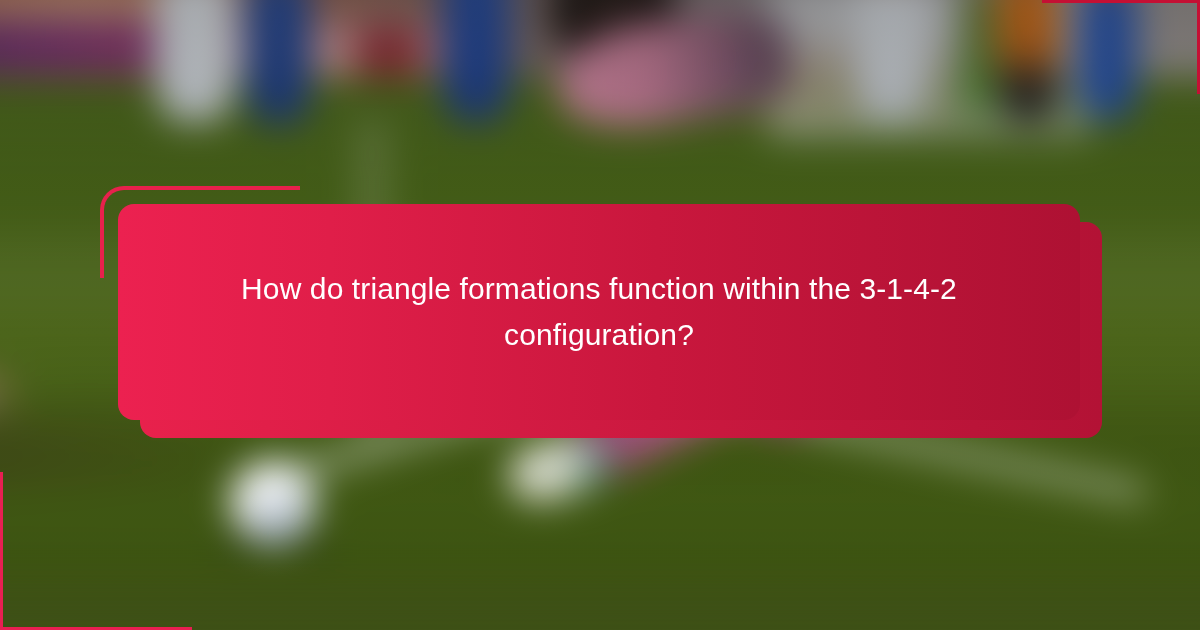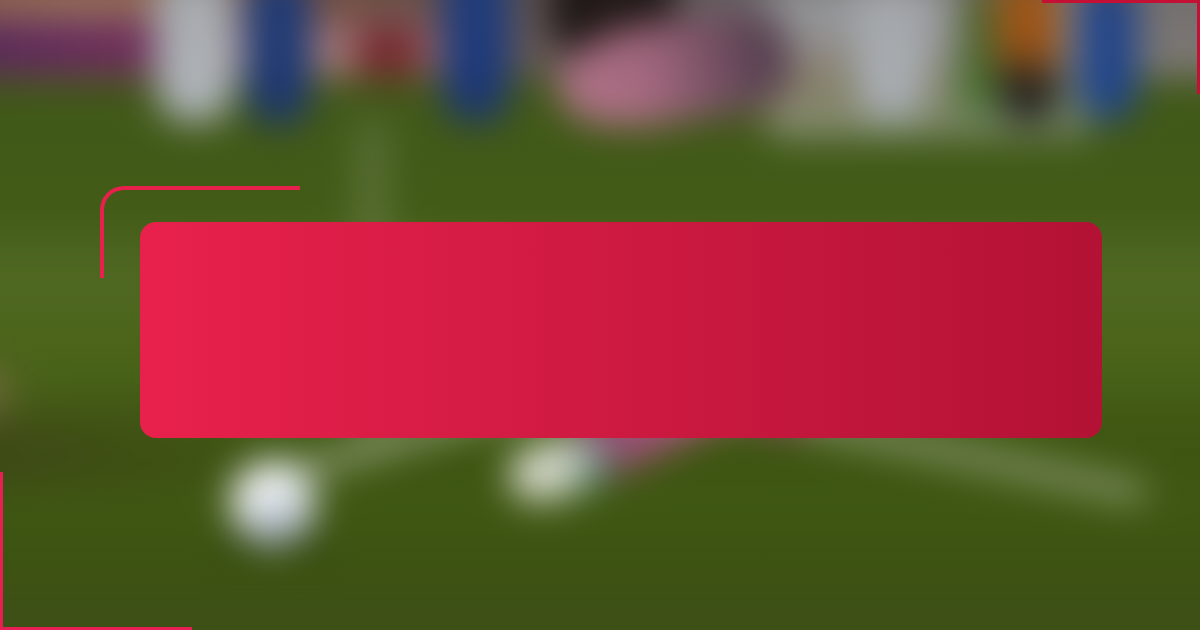--- a/index.html
+++ b/index.html
@@ -194,15 +194,18 @@
   <div class="bracket br-tr b2" style="border-color: rgb(196, 16, 52);"></div>
   <div class="bracket br-tr b1" style="border-color: rgb(196, 16, 52);"></div>
 
   <div class="bracket br-bl b3" style="border-color: rgb(232, 31, 82);"></div>
   <div class="bracket br-bl b2" style="border-color: rgb(232, 31, 82);"></div>
   <div class="bracket br-bl b1" style="border-color: rgb(232, 31, 82);"></div>
 
   <div id="cardwrap">
     <div id="card-stroke" style="border-left-color: rgb(232, 33, 76); border-top-color: rgb(232, 33, 76);"></div>
     <div id="card-back" style="background: linear-gradient(90deg, rgb(232, 33, 76) 0%, rgb(179, 18, 53) 100%);"></div>
+    <div id="card-front">
+      <div id="question" style="color: rgb(255, 255, 255);">How do triangle formations function within the 3-1-4-2 configuration?</div>
+    </div>
   </div>
 
 </div>
 
 </body></html>

